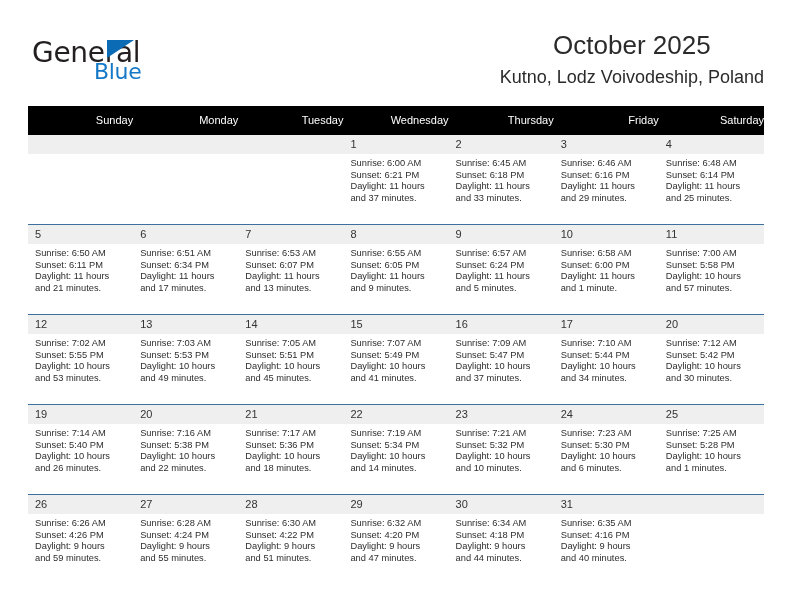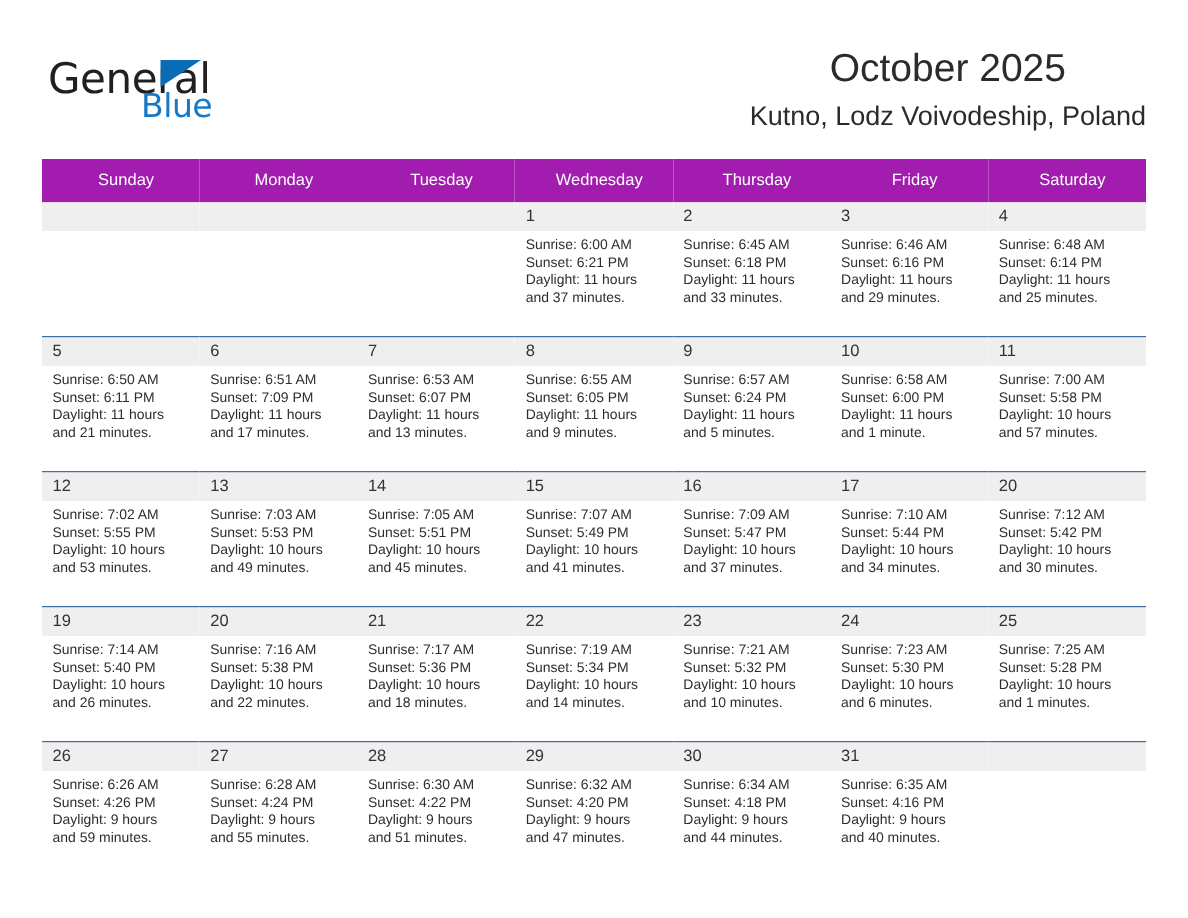--- a/index.html
+++ b/index.html
@@ -97,25 +97,25 @@
     width: 736px;
   }
   table.cal {
     width: 736px;
     border-collapse: collapse;
     table-layout: fixed;
   }
   table.cal col { width: 105.14px; }
 
   thead th {
-    background: #a21caf;
+    background: #000000;
     color: #ffffff;
     font-size: 11px;
     font-weight: normal;
-    text-align: center;
+    text-align: right;
     padding: 5px 0 5px 7px;
     height: 19px;
     vertical-align: middle;
     line-height: 13px;
   }
 
   tbody td {
     vertical-align: top;
     padding: 0;
     border-top: 1px solid #3f6f9e;
@@ -260,21 +260,21 @@
                   <div>Daylight: 11 hours</div>
                   <div>and 21 minutes.</div>
                 </div>
               </div>
             </td>
             <td>
               <div class="cell-inner">
                 <div class="daynum-band">6</div>
                 <div class="cell-body">
                   <div>Sunrise: 6:51 AM</div>
-                  <div>Sunset: 7:09 PM</div>
+                  <div>Sunset: 6:34 PM</div>
                   <div>Daylight: 11 hours</div>
                   <div>and 17 minutes.</div>
                 </div>
               </div>
             </td>
             <td>
               <div class="cell-inner">
                 <div class="daynum-band">7</div>
                 <div class="cell-body">
                   <div>Sunrise: 6:53 AM</div>

